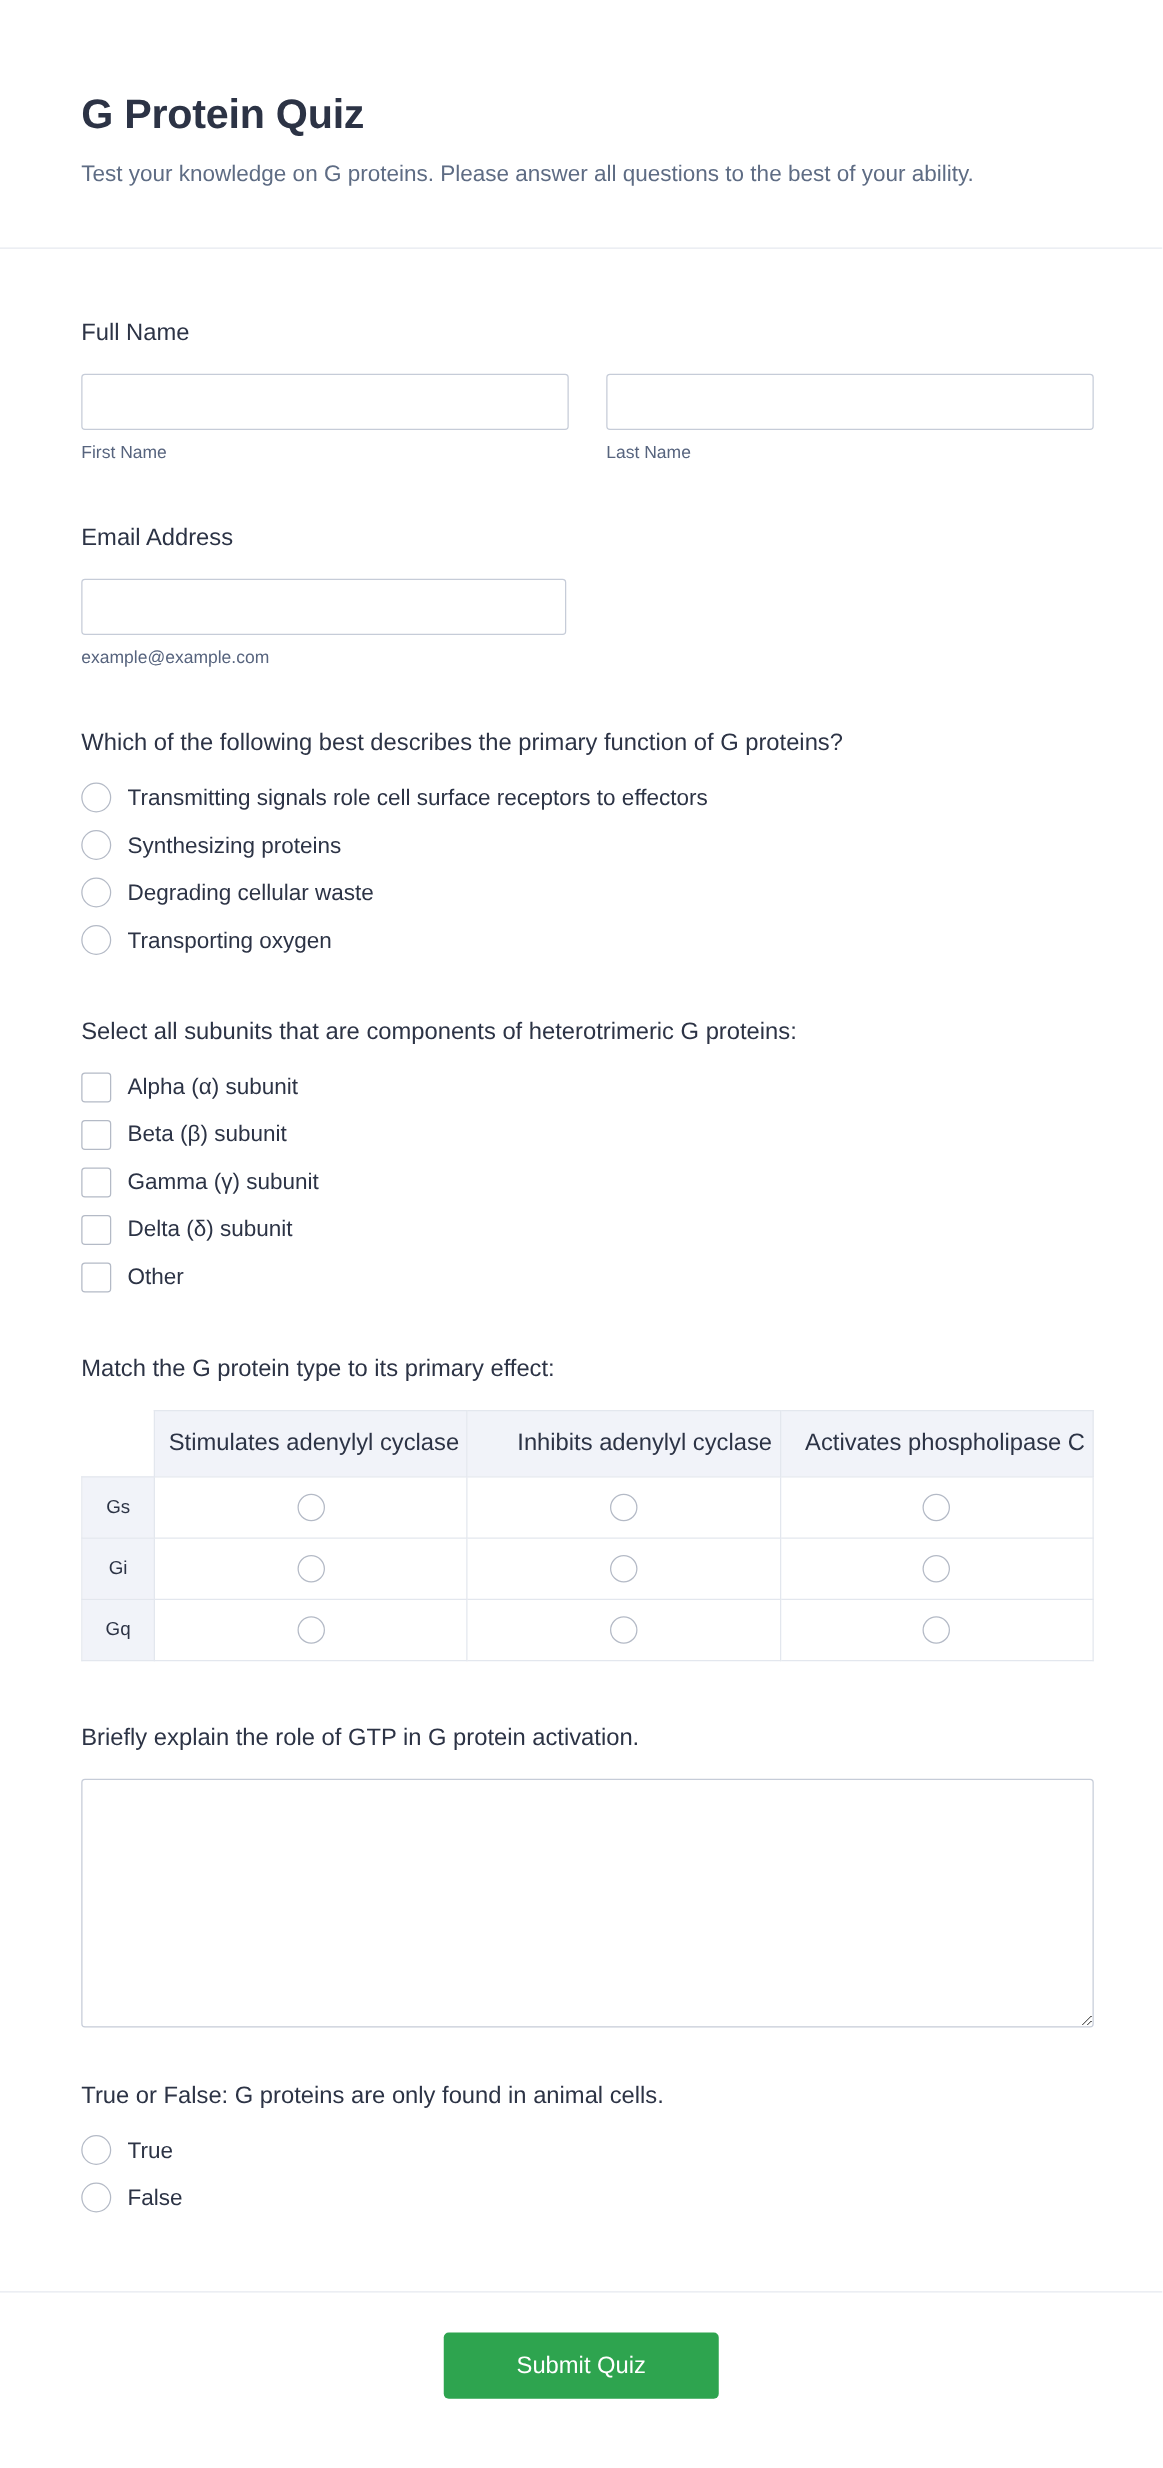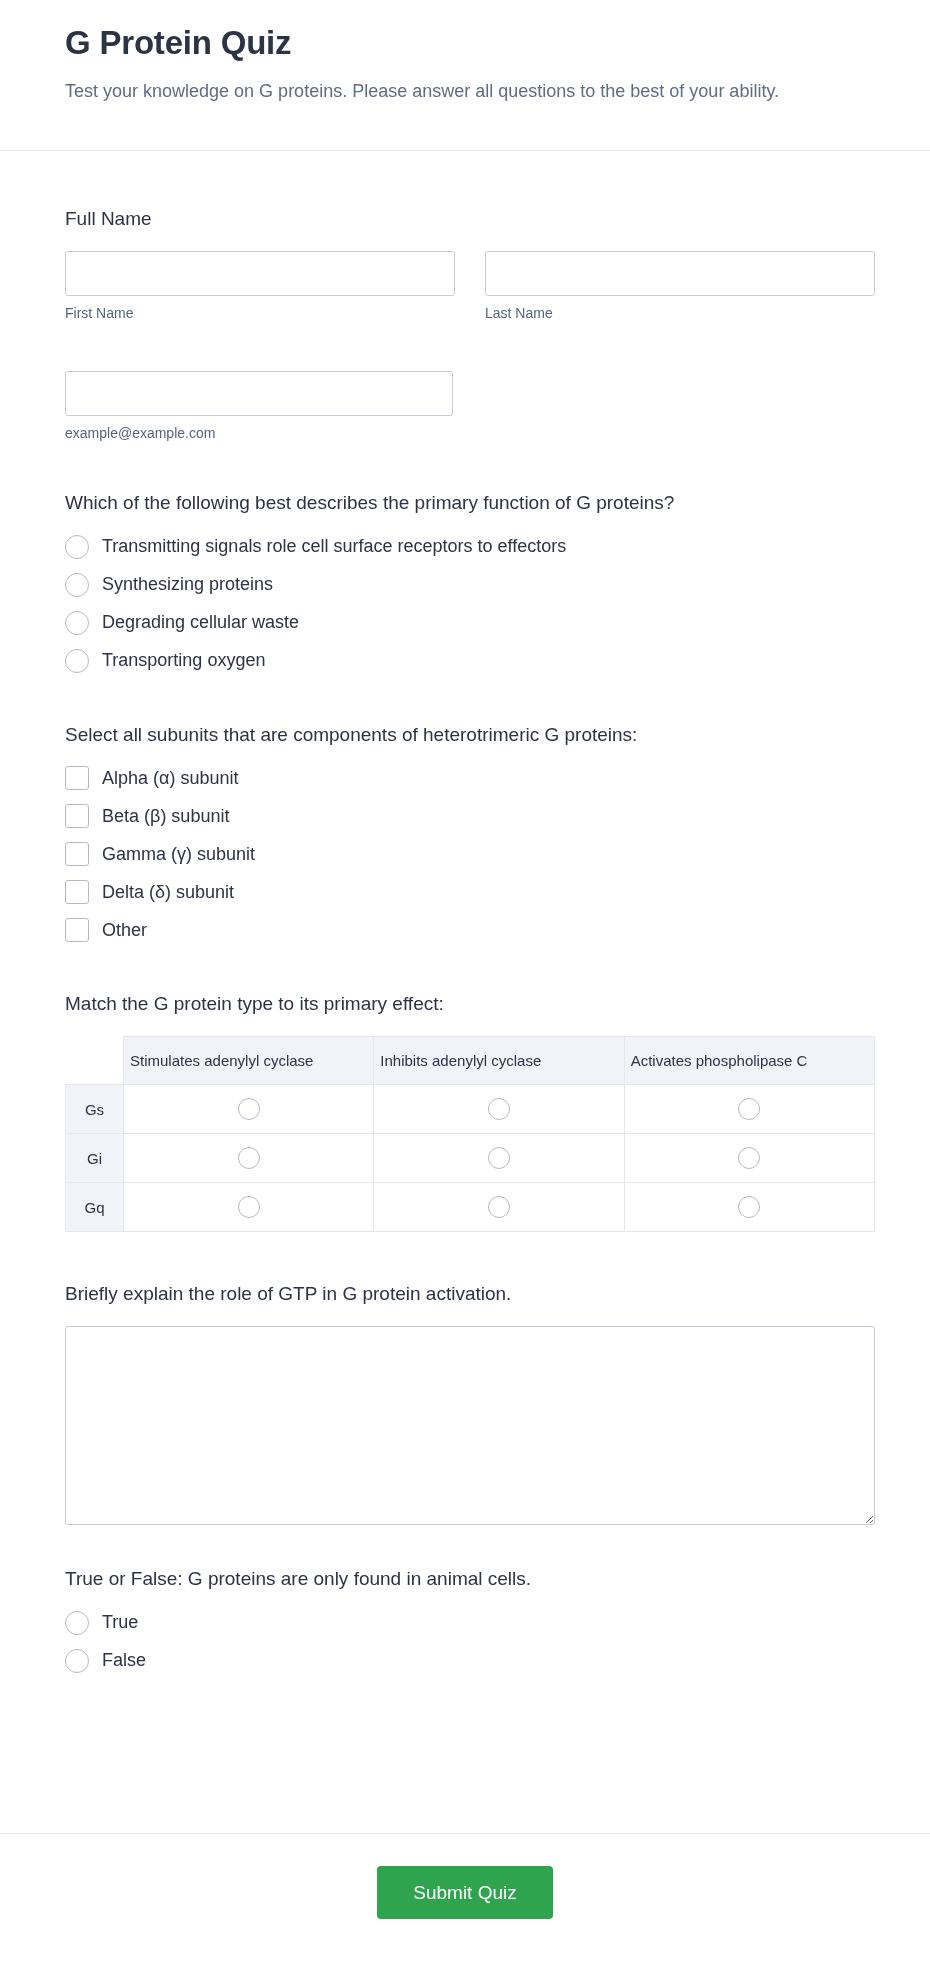--- a/index.html
+++ b/index.html
@@ -11,21 +11,21 @@
     -webkit-font-smoothing: antialiased;
   }
   .form-card {
     width: 930px;
     min-height: 1974px;
     background: #fff;
     display: flex;
     flex-direction: column;
   }
   
-  .form-header { padding: 24px 55px 46px 65px; }
+  .form-header { padding: 24px 55px 46px 65px; margin-top: 48px; }
   .form-title {
     font-size: 33px;
     font-weight: 700;
     color: var(--title, #2c3345);
     letter-spacing: -0.2px;
   }
   .form-subtitle {
     margin-top: 16px;
     font-size: 18px;
     line-height: 1.45;
@@ -95,24 +95,24 @@
     color: #2c3345;
     line-height: 1.3;
   }
 
   
   .matrix { border-collapse: collapse; width: 810px; table-layout: fixed; }
   .matrix th, .matrix td { border: 1px solid #e3e7ee; }
   .matrix .corner { border: none; background: transparent; width: 58px; }
   .matrix .col-head {
     background: var(--matrix-header-bg, #f1f3f9);
-    font-size: 15px;
-    font-weight: 500;
-    color: #2c3345;
-    text-align: left;
+    font-size: 19px;
+    font-weight: 500;
+    color: #2c3345;
+    text-align: right;
     padding: 15px 6px;
   }
   .matrix .row-head {
     background: var(--matrix-header-bg, #f1f3f9);
     font-size: 15px;
     font-weight: 500;
     color: #2c3345;
     text-align: center;
     padding: 14px 4px;
     width: 58px;
@@ -135,21 +135,21 @@
   }
 
   
   .form-footer {
     border-top: 1px solid #e6e9f0;
     padding: 32px 0 55px 0;
     display: flex;
     justify-content: center;
   }
   .submit-btn {
-    width: 176px;
+    width: 220px;
     height: 53px;
     background: var(--submit-bg, #2ea44f);
     color: #ffffff;
     border: none;
     border-radius: 4px;
     font-family: inherit;
     font-size: 19px;
     font-weight: 500;
     cursor: pointer;
   }
@@ -175,20 +175,21 @@
           <div class="sublabel">First Name</div>
         </div>
         <div class="name-col">
           <input type="text" class="text-input" value="" style="">
           <div class="sublabel">Last Name</div>
         </div>
       </div>
     </div>
 
     <div class="field">
+      <span class="field-label">Email Address</span>
       <input type="text" class="text-input email-input" value="" style="">
       <div class="sublabel">example@example.com</div>
     </div>
 
     <div class="field">
       <span class="field-label">Which of the following best describes the primary function of G proteins?</span>
       <label class="option">
         <input type="radio" name="q_function" class="ctl radio" style="">
         <span class="option-text">Transmitting signals role cell surface receptors to effectors</span>
       </label>

